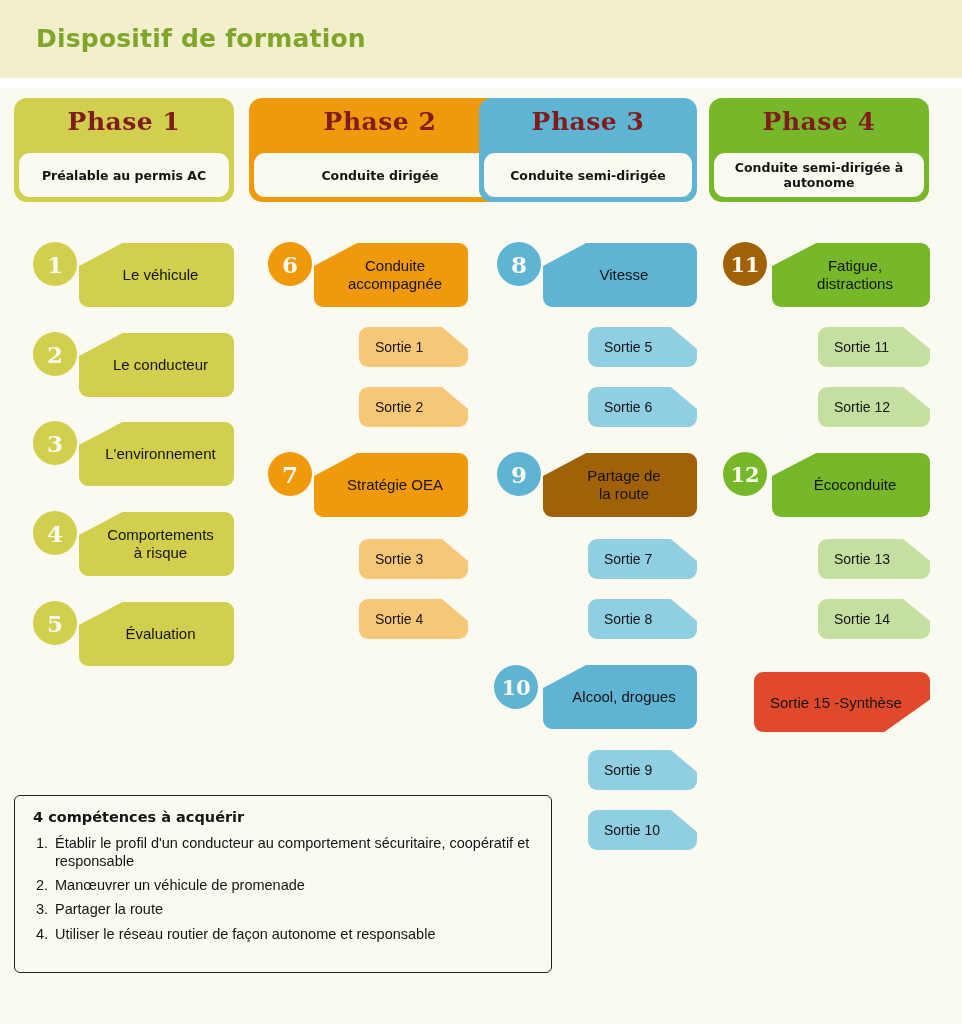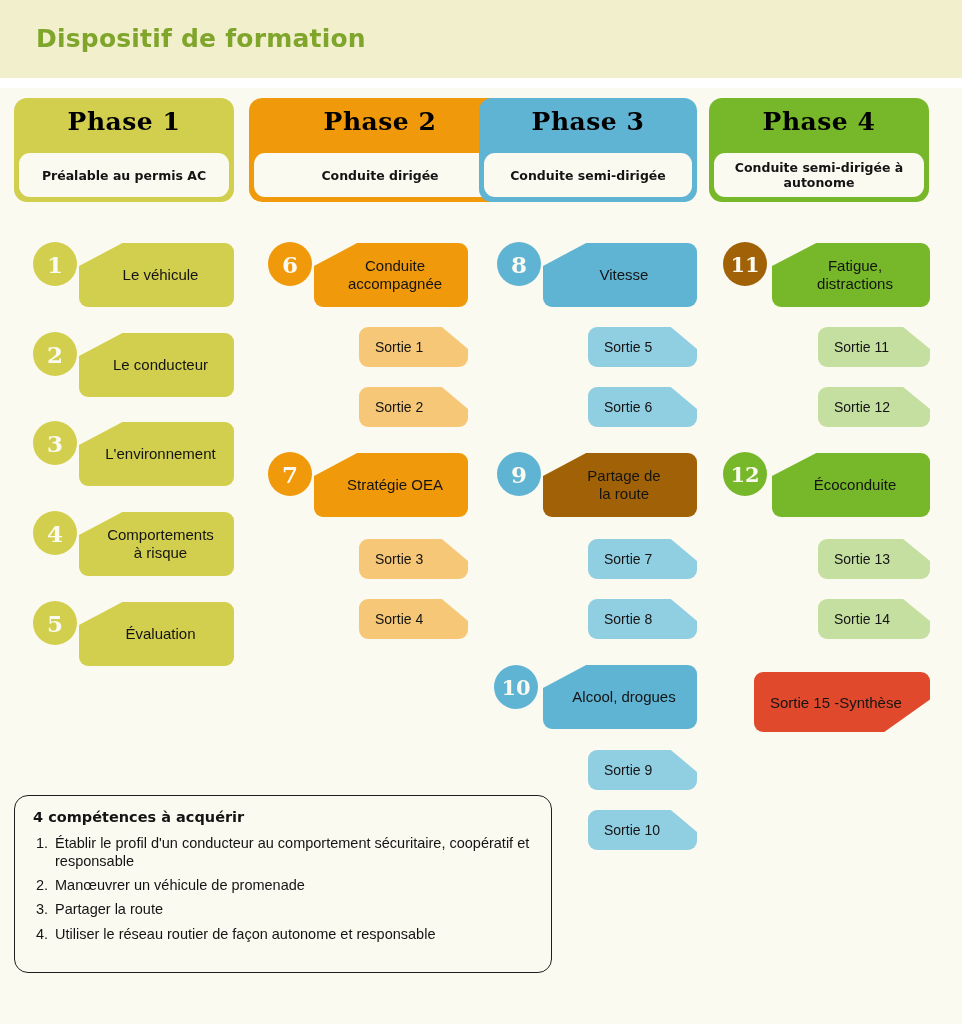--- a/index.html
+++ b/index.html
@@ -56,21 +56,21 @@
     padding: 0;
   }
   .phase-card .phase-title {
     position: absolute;
     left: 0; right: 0;
     top: 9px;
     text-align: center;
     font-family: "DejaVu Serif", serif;
     font-weight: bold;
     font-size: 25px;
-    color: #000000;
+    color: #7f1d1d;
     letter-spacing: 0.5px;
   }
   .phase-card .phase-sub-wrap {
     position: absolute;
     left: 5px; right: 5px;
     bottom: 5px;
     height: 44px;
     background: #FBFAF0;
     border-radius: 11px;
     display: flex;
@@ -149,21 +149,21 @@
   }
 
   
   #competences {
     position: absolute;
     left: 14px;
     top: 795px;
     width: 538px;
     height: 178px;
     border: 1.6px solid #1f1f1f;
-    border-radius: 14px;
+    border-radius: 6px;
     box-sizing: border-box;
     background: #FBFAF0;
     padding: 13px 18px 0 18px;
   }
   #competences-title {
     font-size: 14.5px;
     font-weight: bold;
     color: #141414;
     margin-bottom: 9px;
     font-family: "DejaVu Sans", sans-serif;

